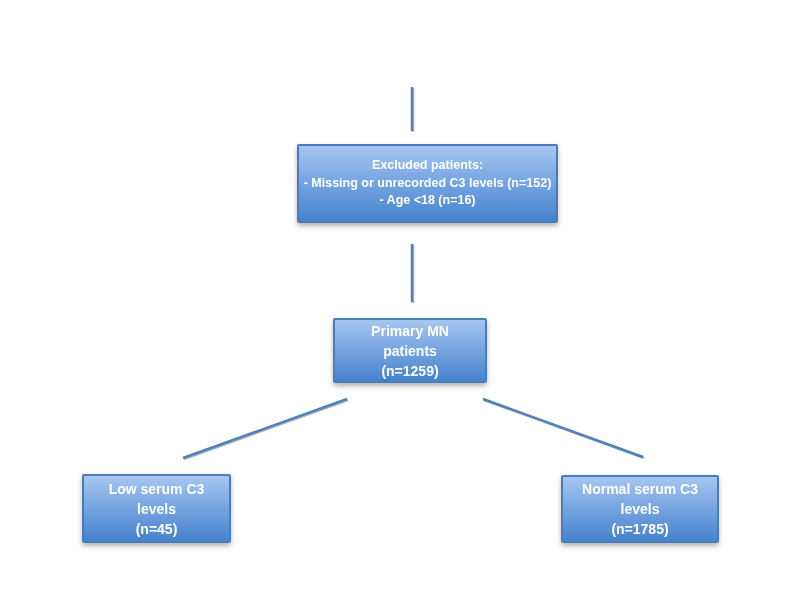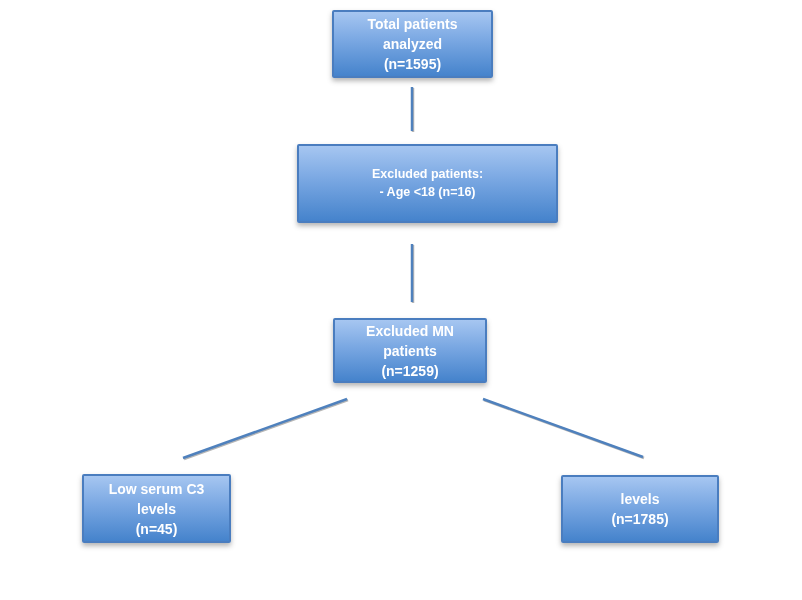--- a/index.html
+++ b/index.html
@@ -62,41 +62,38 @@
 
   <svg id="connectors" viewBox="0 0 802 600">
     <g stroke="#4f81bd" stroke-width="2.5" stroke-linecap="butt" style="filter: drop-shadow(1px 1.5px 0.7px rgba(120,120,120,0.55));">
       <line x1="412" y1="87" x2="412" y2="131"></line>
       <line x1="412" y1="244" x2="412" y2="302"></line>
       <line x1="347" y1="399" x2="183" y2="458"></line>
       <line x1="483" y1="399" x2="643" y2="457"></line>
     </g>
   </svg>
 
-  <div id="node-total" class="node node-large">
-    <div class="line">Total patients</div>
-    <div class="line">analyzed</div>
-    <div class="line">(n=1595)</div>
-  </div>
 
   <div id="node-excluded" class="node node-small">
     <div class="line">Excluded patients:</div>
+    <div class="line">- Missing or unrecorded C3 levels (n=152)</div>
     <div class="line">- Age &lt;18 (n=16)</div>
   </div>
 
   <div id="node-primary" class="node node-large">
-    <div class="line">Excluded MN</div>
+    <div class="line">Primary MN</div>
     <div class="line">patients</div>
     <div class="line">(n=1259)</div>
   </div>
 
   <div id="node-low" class="node node-large">
     <div class="line">Low serum C3</div>
     <div class="line">levels</div>
     <div class="line">(n=45)</div>
   </div>
 
   <div id="node-normal" class="node node-large">
+    <div class="line">Normal serum C3</div>
     <div class="line">levels</div>
     <div class="line">(n=1785)</div>
   </div>
 
 </div>
 
 </body></html>

